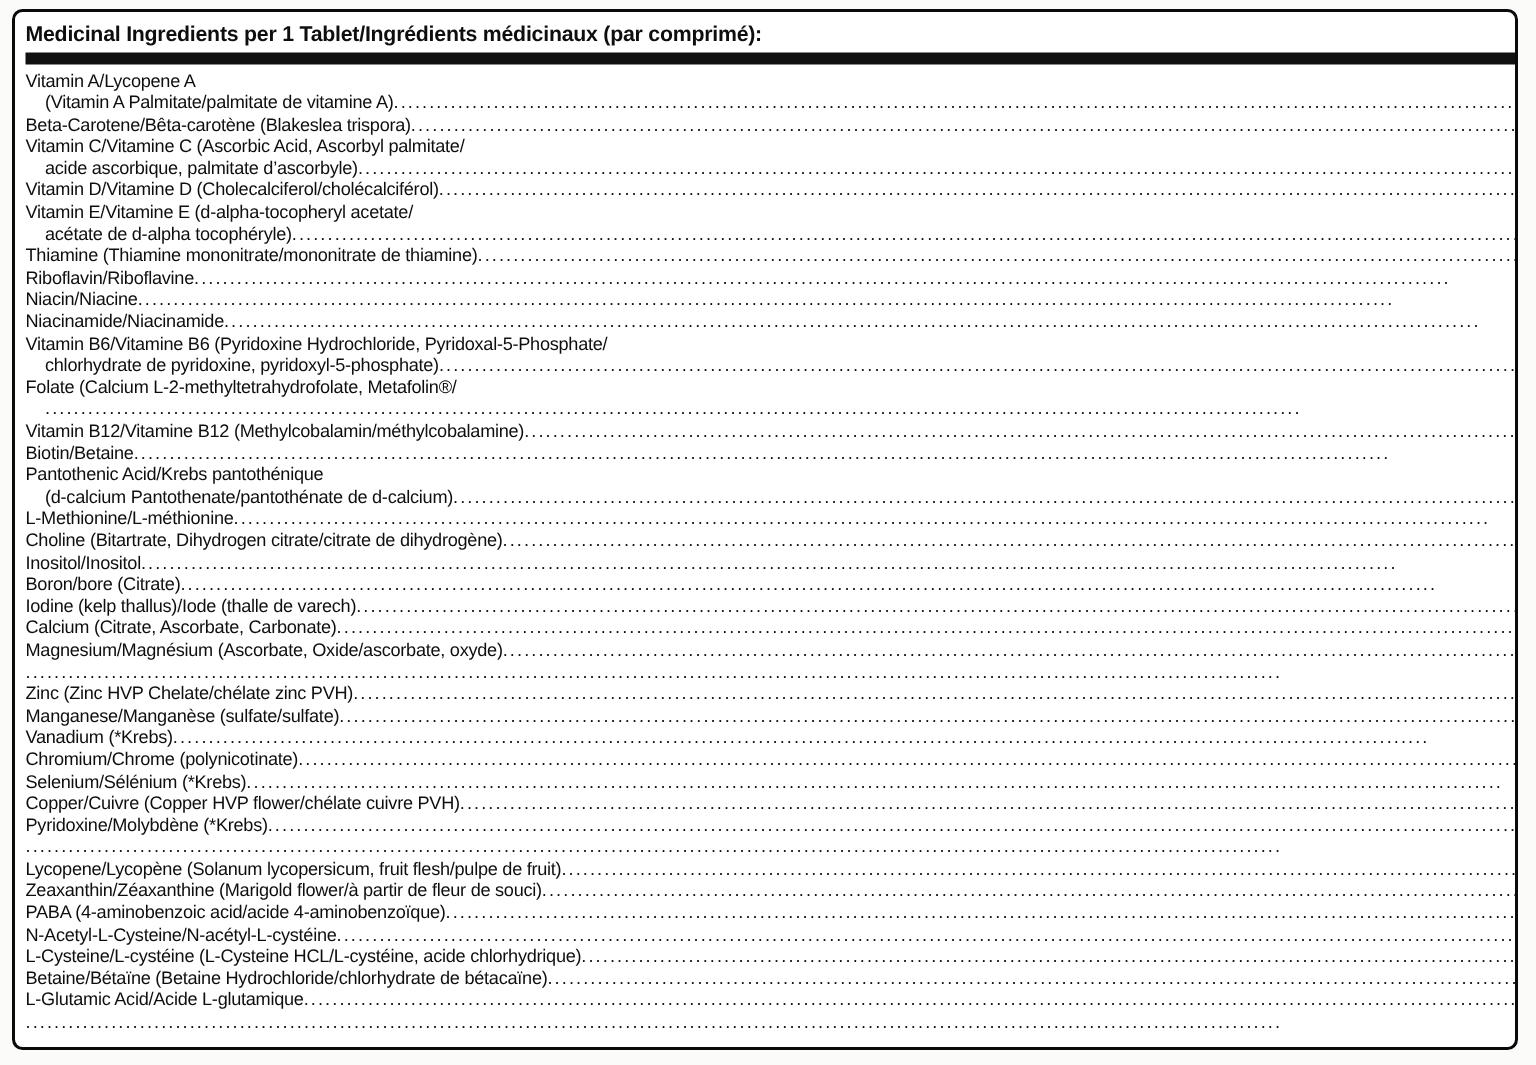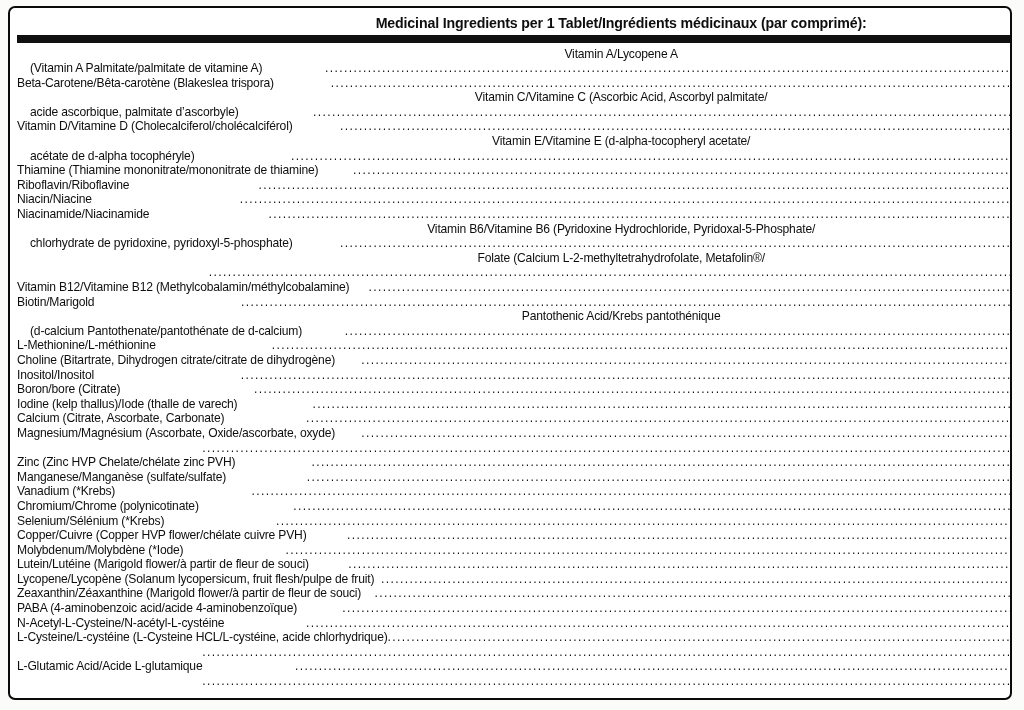--- a/index.html
+++ b/index.html
@@ -4,21 +4,21 @@
 <style>
   html,body{margin:0;padding:0;}
   body{
     width:1024px;height:710px;background:#fbfbfa;position:relative;
     font-family:"Liberation Sans","DejaVu Sans",sans-serif;color:#0e0e0e;
     -webkit-font-smoothing:antialiased;
   }
   .panel{
     position:absolute;left:8px;top:6px;width:1004px;height:694px;
     box-sizing:border-box;border:2.5px solid #0a0a0a;border-radius:7px;
-    background:#fff;display:flex;overflow:hidden;text-align:center;
+    background:#fff;display:flex;overflow:hidden;
   }
   .col{box-sizing:border-box;font-size:12.1px;line-height:14.6px;letter-spacing:-0.18px;}
   .col.left{flex:0 0 496px;padding:5px 7px 3px 7px;}
   .hdr{font-size:14.2px;font-weight:bold;letter-spacing:-0.15px;line-height:18px;margin-top:1px;}
   .bar{height:7.5px;background:#101010;margin:3px 0 4px 0;}
   .row{display:flex;align-items:baseline;}
   .nm{white-space:nowrap;}
   .dots{flex:1 1 0;min-width:0;overflow:hidden;white-space:nowrap;}
   .dots::after{
     content:"................................................................................................................................................................................";
@@ -81,21 +81,21 @@
         </div>
         <div class="nameline"><span>Folate (Calcium L-2-methyltetrahydrofolate, Metafolin®/</span></div>
         <div class="row cont">
           <span class="dots"></span>
         </div>
         <div class="row">
           <span class="nm"><span>Vitamin B12/Vitamine B12 (Methylcobalamin/méthylcobalamine)</span></span>
           <span class="dots"></span>
         </div>
         <div class="row">
-          <span class="nm"><span>Biotin/Marigold</span></span>
+          <span class="nm"><span>Biotin/Betaine</span></span>
           <span class="dots"></span>
         </div>
         <div class="nameline"><span>Pantothenic Acid/Krebs pantothénique</span></div>
         <div class="row cont">
           <span class="nm"><span>(d-calcium Pantothenate/pantothénate de d-calcium)</span></span>
           <span class="dots"></span>
         </div>
         <div class="row">
           <span class="nm"><span>L-Methionine/L-méthionine</span></span>
           <span class="dots"></span>
@@ -145,25 +145,24 @@
         </div>
         <div class="row">
           <span class="nm"><span>Selenium/Sélénium (*Krebs)</span></span>
           <span class="dots"></span>
         </div>
         <div class="row">
           <span class="nm"><span>Copper/Cuivre (Copper HVP flower/chélate cuivre PVH)</span></span>
           <span class="dots"></span>
         </div>
         <div class="row">
-          <span class="nm"><span>Molybdenum/Molybdène (*Iode)</span></span>
+          <span class="nm"><span>Pyridoxine/Molybdène (*Krebs)</span></span>
           <span class="dots"></span>
         </div>
         <div class="row">
-          <span class="nm"><span>Lutein/Lutéine (Marigold flower/à partir de fleur de souci)</span></span>
           <span class="dots"></span>
         </div>
         <div class="row">
           <span class="nm"><span>Lycopene/Lycopène (Solanum lycopersicum, fruit flesh/pulpe de fruit)</span></span>
           <span class="dots"></span>
         </div>
         <div class="row">
           <span class="nm"><span>Zeaxanthin/Zéaxanthine (Marigold flower/à partir de fleur de souci)</span></span>
           <span class="dots"></span>
         </div>
@@ -173,20 +172,21 @@
         </div>
         <div class="row">
           <span class="nm"><span>N-Acetyl-L-Cysteine/N-acétyl-L-cystéine</span></span>
           <span class="dots"></span>
         </div>
         <div class="row">
           <span class="nm"><span>L-Cysteine/L-cystéine (L-Cysteine HCL/L-cystéine, acide chlorhydrique)</span></span>
           <span class="dots"></span>
         </div>
         <div class="row">
+          <span class="nm"><span>Betaine/Bétaïne (Betaine Hydrochloride/chlorhydrate de bétacaïne)</span></span>
           <span class="dots"></span>
         </div>
         <div class="row">
           <span class="nm"><span>L-Glutamic Acid/Acide L-glutamique</span></span>
           <span class="dots"></span>
         </div>
         <div class="row">
           <span class="dots"></span>
         </div>
       </div>

